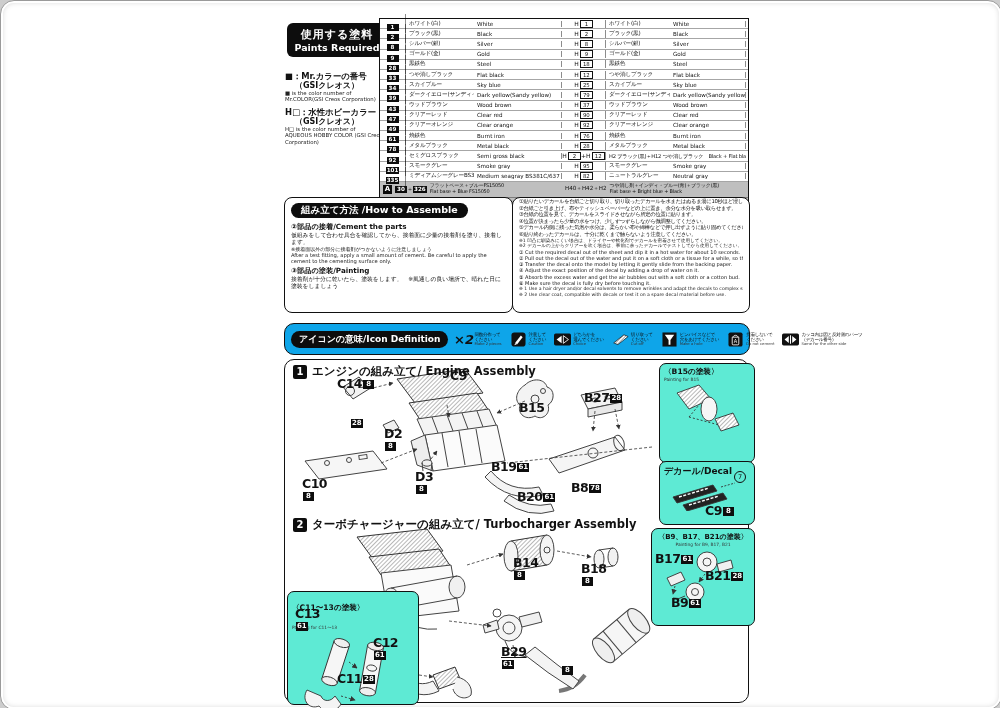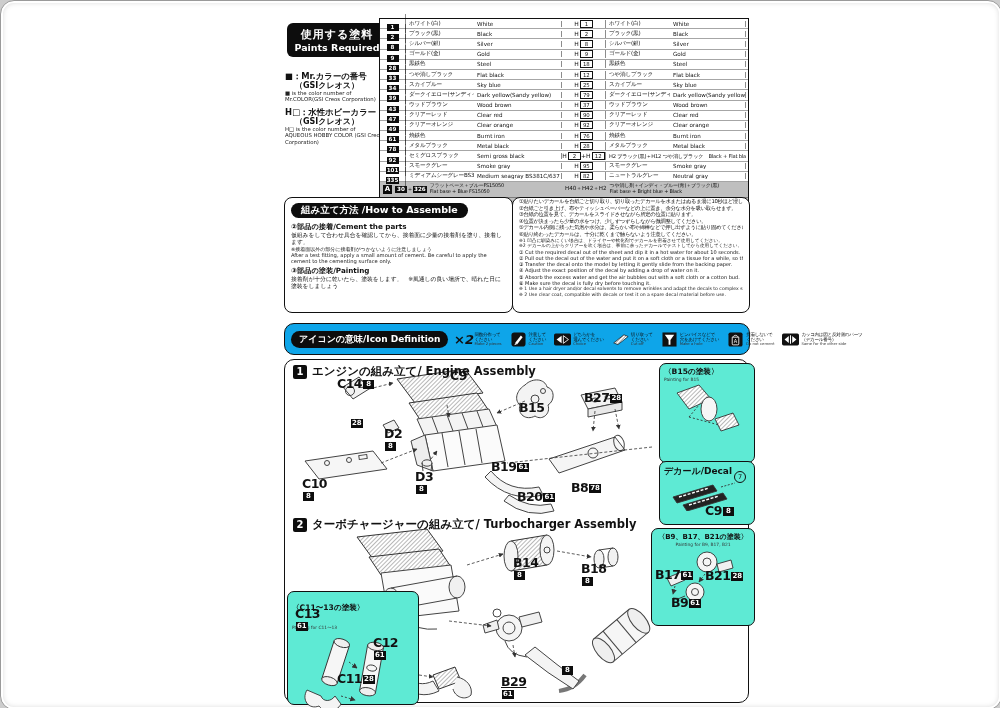--- a/index.html
+++ b/index.html
@@ -610,23 +610,23 @@
       <div class="plabel" style="left: 583px; top: 391px;"><span class="pt">B27</span><span class="pbadge">28</span></div>
       <div class="plabel" style="left: 414px; top: 470px;"><span class="pt">D3</span><br><span class="pbadge">8</span></div>
       <div class="plabel" style="left: 301px; top: 477px;"><span class="pt">C10</span><br><span class="pbadge">8</span></div>
       <div class="plabel" style="left: 490px; top: 460px;"><span class="pt">B19</span><span class="pbadge">61</span></div>
       <div class="plabel" style="left: 516px; top: 490px;"><span class="pt">B20</span><span class="pbadge">61</span></div>
       <div class="plabel" style="left: 570px; top: 481px;"><span class="pt">B8</span><span class="pbadge">78</span></div>
       <div class="plabel" style="left: 704px; top: 504px;"><span class="pt">C9</span><span class="pbadge">8</span></div>
       <div class="plabel pcircle" style="left: 733px; top: 470px;">7</div>
       <div class="plabel" style="left: 512px; top: 556px;"><span class="pt">B14</span><br><span class="pbadge">8</span></div>
       <div class="plabel" style="left: 580px; top: 562px;"><span class="pt">B18</span><br><span class="pbadge">8</span></div>
-      <div class="plabel" style="left: 500px; top: 675px; text-decoration: underline;"><span class="pt">B29</span><br><span class="pbadge">61</span></div>
+      <div class="plabel" style="left: 500px; top: 645px; text-decoration: underline;"><span class="pt">B29</span><br><span class="pbadge">61</span></div>
       <div class="plabel" style="left: 560px; top: 663px;"><span class="pbadge">8</span></div>
-      <div class="plabel" style="left: 654px; top: 568px;"><span class="pt">B17</span><span class="pbadge">61</span></div>
+      <div class="plabel" style="left: 654px; top: 552px;"><span class="pt">B17</span><span class="pbadge">61</span></div>
       <div class="plabel" style="left: 704px; top: 569px;"><span class="pt">B21</span><span class="pbadge">28</span></div>
       <div class="plabel" style="left: 670px; top: 596px;"><span class="pt">B9</span><span class="pbadge">61</span></div>
       <div class="plabel" style="left: 294px; top: 607px;"><span class="pt">C13</span><br><span class="pbadge">61</span></div>
       <div class="plabel" style="left: 372px; top: 636px;"><span class="pt">C12</span><br><span class="pbadge">61</span></div>
       <div class="plabel" style="left: 336px; top: 672px;"><span class="pt">C11</span><span class="pbadge">28</span></div>
     </div>
 
 </div>
 
 </body></html>

